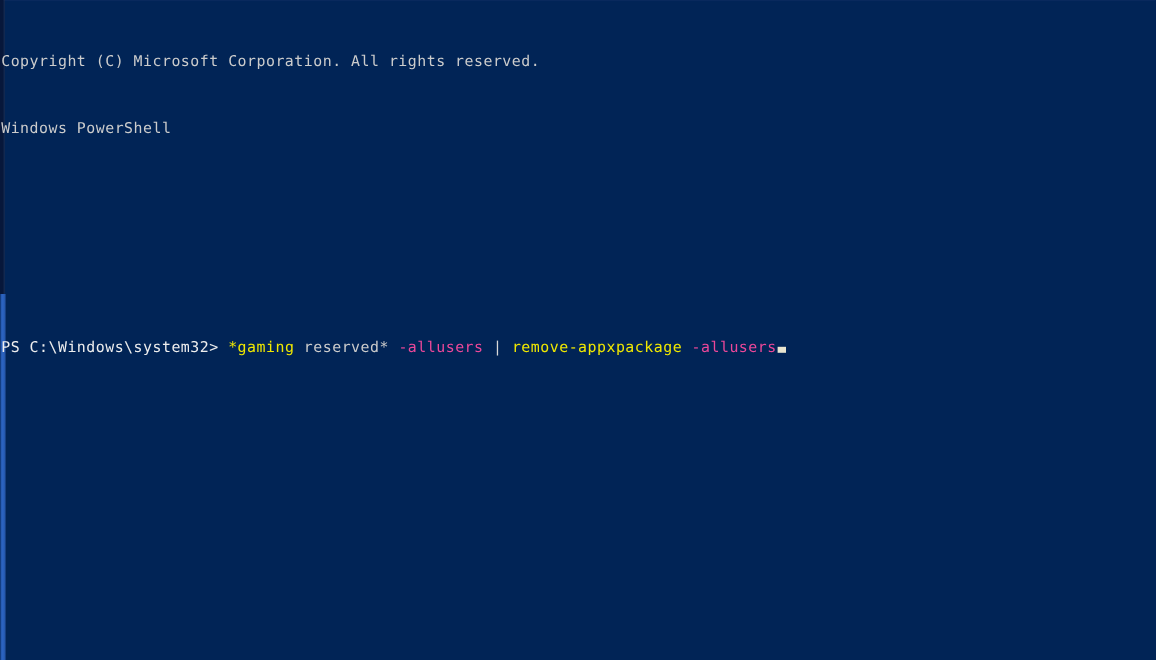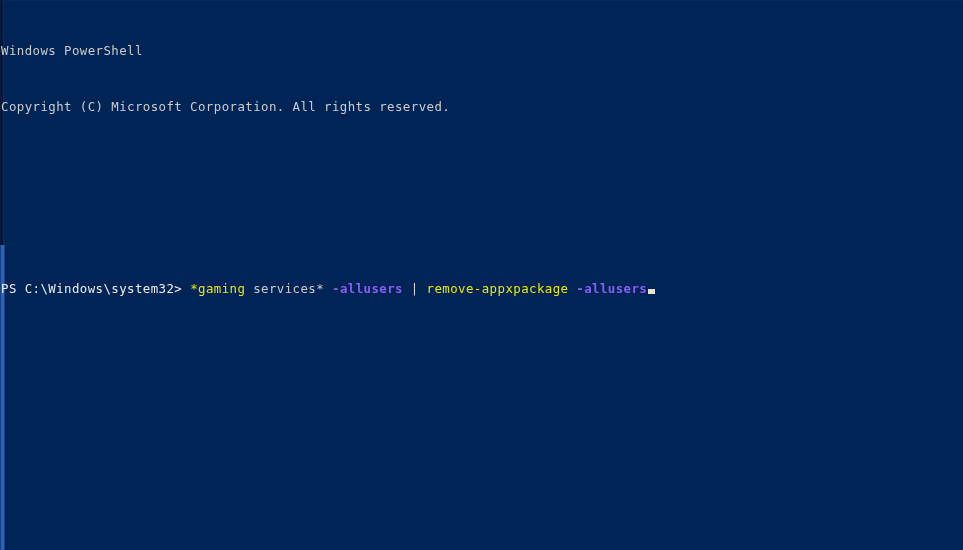--- a/index.html
+++ b/index.html
@@ -96,21 +96,21 @@
     height: 14px;
     white-space: pre;
     padding-left: 1px;
   }
   .line.blank { color: transparent; }
 
   
   .c-white   { color: #eeeeee; text-align: center; }
   .c-gray    { color: #cccccc; }
   .c-yellow  { color: #f0e800; margin-top: 44px; }
-  .c-dim     { color: #8b5cf6; font-weight: bold; }
+  .c-dim     { color: #ec4899; }
   .c-pipe    { color: #d8d8d8; }
 
   
   .cursor {
     display: inline-block;
     width: 7px;
     height: 5px;
     background: #e8e4cf;
     vertical-align: baseline;
     margin-left: 1px;
@@ -127,25 +127,25 @@
 
   <div class="edge-strip">
     <div class="edge-track"></div>
     <div class="edge-track-edge"></div>
     <div class="edge-thumb"></div>
     <div class="edge-thumb-hl"></div>
   </div>
 
   <div class="buffer">
 
+    <div class="line c-gray">Copyright (C) Microsoft Corporation. All rights reserved.</div>
+
     <div class="line c-gray">Windows PowerShell</div>
-
-    <div class="line c-gray">Copyright (C) Microsoft Corporation. All rights reserved.</div>
 
     <div class="line blank"> </div>
 
 
     <div class="line blank"> </div>
 
-    <div class="line"><span class="c-white">PS C:\Windows\system32&gt;</span><span class="c-gray"> </span><span class="c-yellow">*gaming</span><span class="c-gray"> services*</span><span class="c-dim"> -allusers</span><span class="c-pipe"> |</span><span class="c-yellow"> remove-appxpackage</span><span class="c-dim"> -allusers</span><span class="cursor"></span></div>
+    <div class="line"><span class="c-white">PS C:\Windows\system32&gt;</span><span class="c-gray"> </span><span class="c-yellow">*gaming</span><span class="c-gray"> reserved*</span><span class="c-dim"> -allusers</span><span class="c-pipe"> |</span><span class="c-yellow"> remove-appxpackage</span><span class="c-dim"> -allusers</span><span class="cursor"></span></div>
 
   </div>
 </div>
 
 </body></html>

